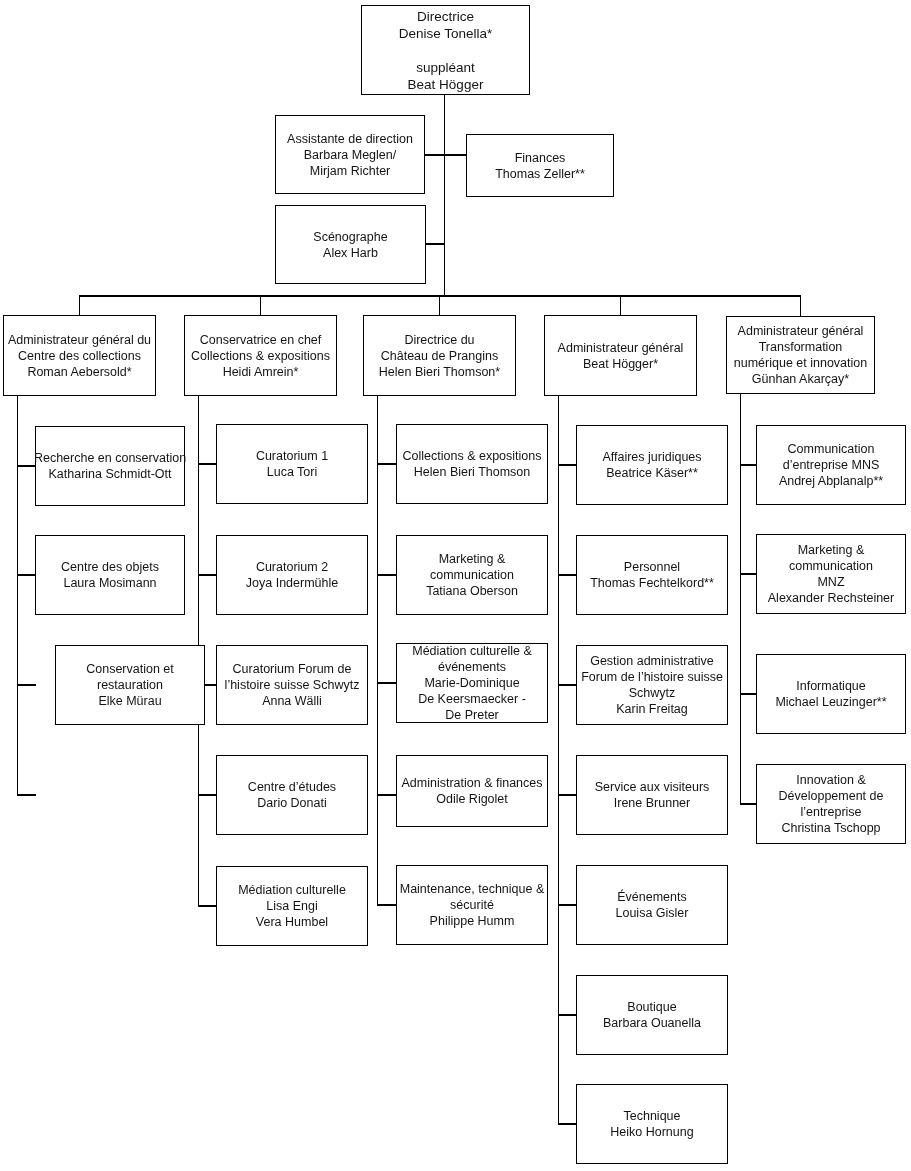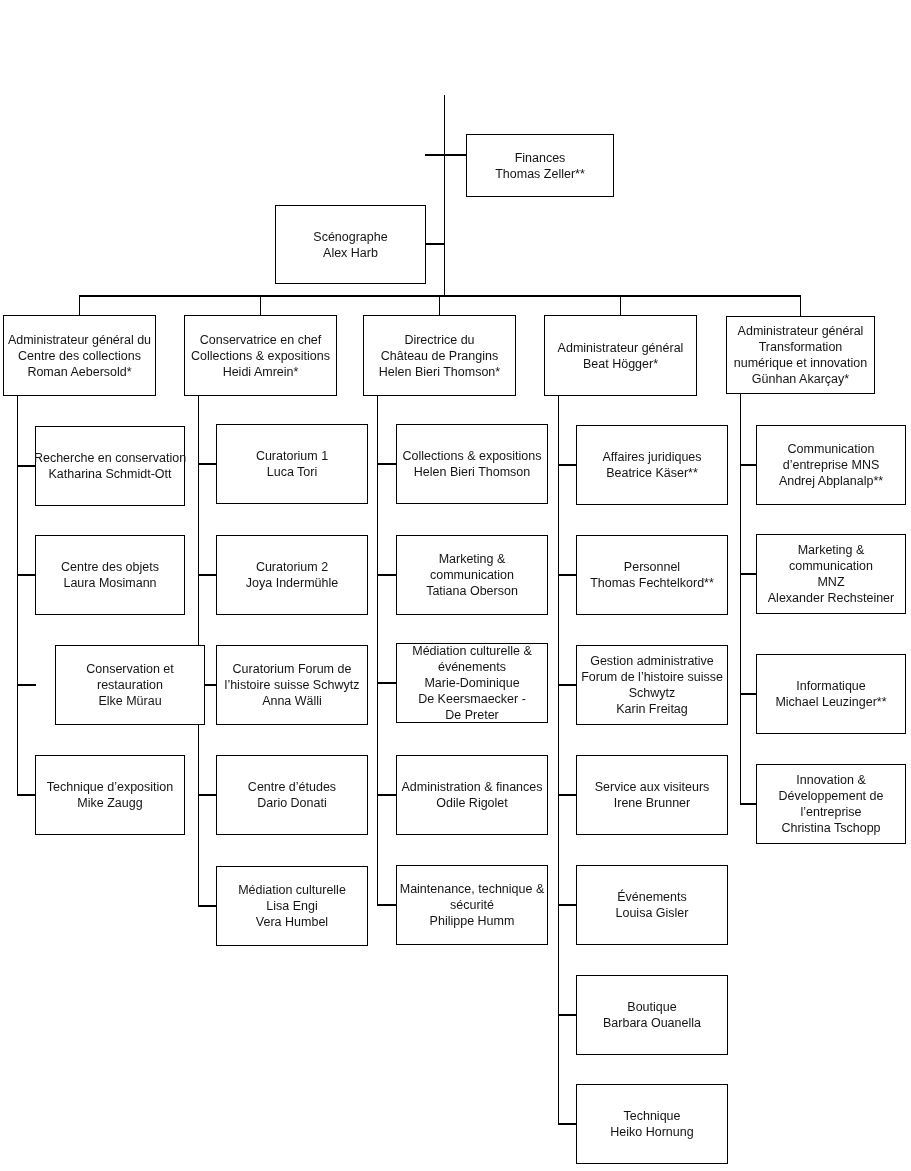--- a/index.html
+++ b/index.html
@@ -54,20 +54,32 @@
     <div class="line" style="left: 557.75px; top: 684.25px; width: 19.25px; height: 1.5px;"></div>
     <div class="line" style="left: 557.75px; top: 794.25px; width: 19.25px; height: 1.5px;"></div>
     <div class="line" style="left: 557.75px; top: 904.25px; width: 19.25px; height: 1.5px;"></div>
     <div class="line" style="left: 557.75px; top: 1014.25px; width: 19.25px; height: 1.5px;"></div>
     <div class="line" style="left: 557.75px; top: 1123.25px; width: 19.25px; height: 1.5px;"></div>
     <div class="line" style="left: 739.75px; top: 393px; width: 1.5px; height: 411.75px;"></div>
     <div class="line" style="left: 739.75px; top: 464.25px; width: 17.25px; height: 1.5px;"></div>
     <div class="line" style="left: 739.75px; top: 573.25px; width: 17.25px; height: 1.5px;"></div>
     <div class="line" style="left: 739.75px; top: 693.25px; width: 17.25px; height: 1.5px;"></div>
     <div class="line" style="left: 739.75px; top: 803.25px; width: 17.25px; height: 1.5px;"></div>
+    <div class="box root" style="left: 361px; top: 5px; width: 169px; height: 90px;">
+      <div class="ln">Directrice</div>
+      <div class="ln">Denise Tonella*</div>
+      <div class="ln">&nbsp;</div>
+      <div class="ln">suppléant</div>
+      <div class="ln">Beat Högger</div>
+    </div>
+    <div class="box" style="left: 275px; top: 115px; width: 150px; height: 79px;">
+      <div class="ln">Assistante de direction</div>
+      <div class="ln">Barbara Meglen/</div>
+      <div class="ln">Mirjam Richter</div>
+    </div>
     <div class="box" style="left: 466px; top: 113px; width: 148px; height: 63px; margin-top: 21px;">
       <div class="ln">Finances</div>
       <div class="ln">Thomas Zeller**</div>
     </div>
     <div class="box" style="left: 275px; top: 205px; width: 151px; height: 79px;">
       <div class="ln">Scénographe</div>
       <div class="ln">Alex Harb</div>
     </div>
     <div class="box" style="left: 3px; top: 315px; width: 153px; height: 81px;">
       <div class="ln">Administrateur général du</div>
@@ -79,24 +91,20 @@
       <div class="ln">Katharina Schmidt-Ott</div>
     </div>
     <div class="box" style="left: 35px; top: 535px; width: 150px; height: 80px;">
       <div class="ln">Centre des objets</div>
       <div class="ln">Laura Mosimann</div>
     </div>
     <div class="box" style="left: 35px; top: 645px; width: 150px; height: 80px; margin-left: 20px;">
       <div class="ln">Conservation et</div>
       <div class="ln">restauration</div>
       <div class="ln">Elke Mürau</div>
-    </div>
-    <div class="box" style="left: 35px; top: 755px; width: 150px; height: 80px;">
-      <div class="ln">Technique d’exposition</div>
-      <div class="ln">Mike Zaugg</div>
     </div>
     <div class="box" style="left: 184px; top: 315px; width: 153px; height: 81px;">
       <div class="ln">Conservatrice en chef</div>
       <div class="ln">Collections &amp; expositions</div>
       <div class="ln">Heidi Amrein*</div>
     </div>
     <div class="box" style="left: 216px; top: 424px; width: 152px; height: 80px;">
       <div class="ln">Curatorium 1</div>
       <div class="ln">Luca Tori</div>
     </div>
@@ -132,21 +140,21 @@
       <div class="ln">communication</div>
       <div class="ln">Tatiana Oberson</div>
     </div>
     <div class="box" style="left: 396px; top: 643px; width: 152px; height: 80px;">
       <div class="ln">Médiation culturelle &amp;</div>
       <div class="ln">événements</div>
       <div class="ln">Marie-Dominique</div>
       <div class="ln">De Keersmaecker -</div>
       <div class="ln">De Preter</div>
     </div>
-    <div class="box" style="left: 396px; top: 755px; width: 152px; height: 80px;">
+    <div class="box" style="left: 396px; top: 755px; width: 152px; height: 72px;">
       <div class="ln">Administration &amp; finances</div>
       <div class="ln">Odile Rigolet</div>
     </div>
     <div class="box" style="left: 396px; top: 865px; width: 152px; height: 80px;">
       <div class="ln">Maintenance, technique &amp;</div>
       <div class="ln">sécurité</div>
       <div class="ln">Philippe Humm</div>
     </div>
     <div class="box" style="left: 544px; top: 315px; width: 153px; height: 81px;">
       <div class="ln">Administrateur général</div>

